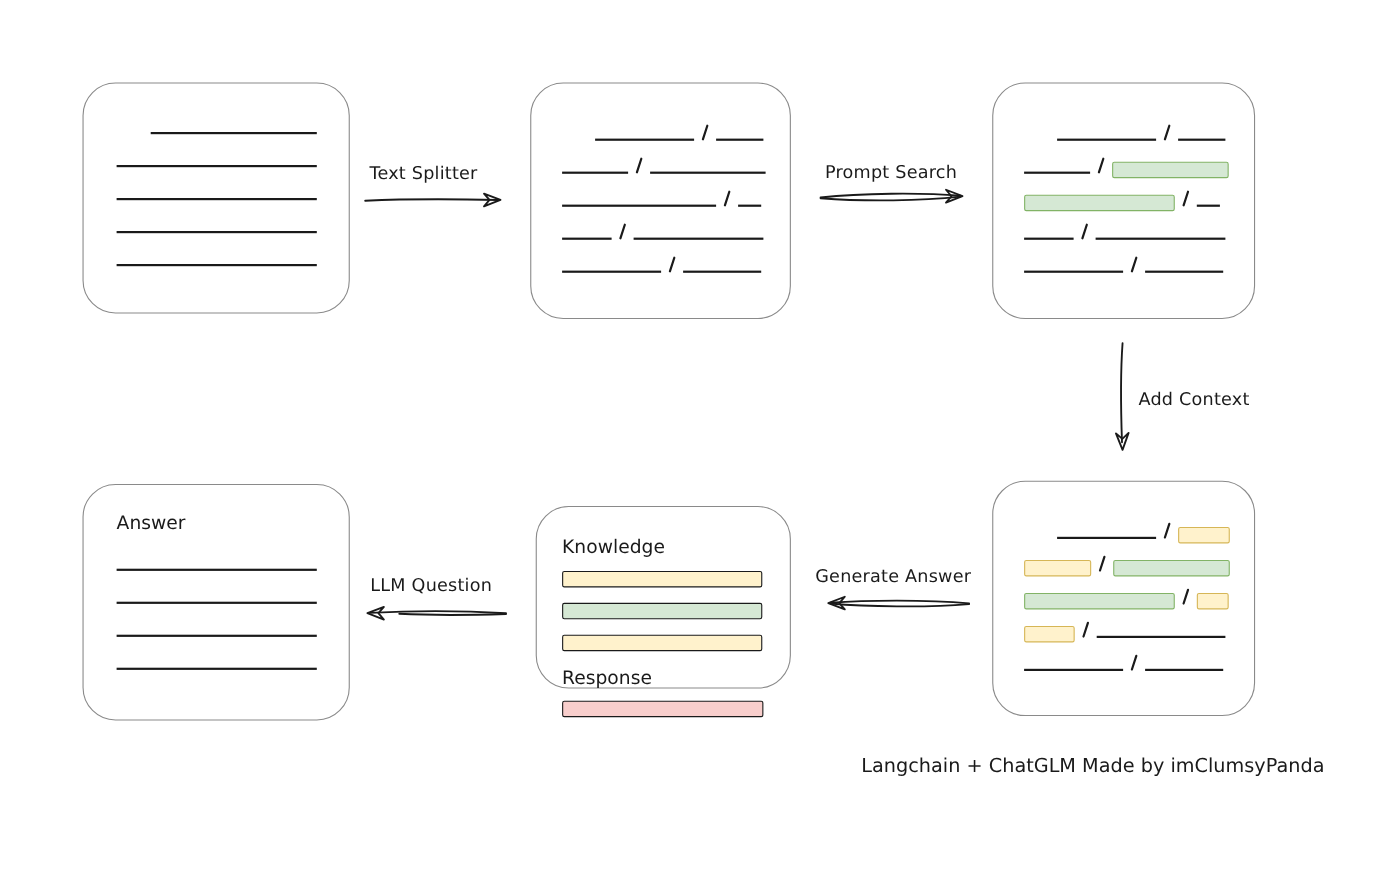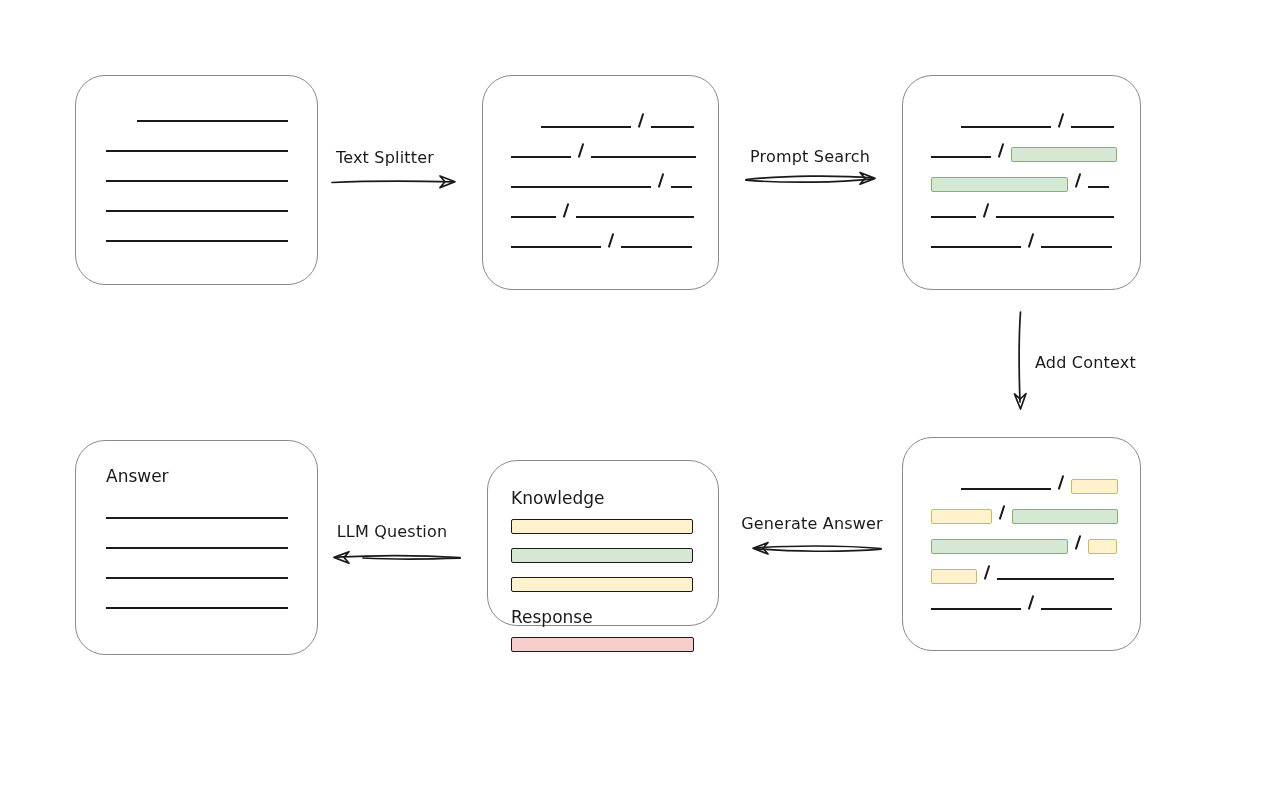--- a/index.html
+++ b/index.html
@@ -196,14 +196,15 @@
     <path d="M26 4.5 L11 10.3 L26 16 L21 10.3 Z"></path>
   </svg>
 
   <div class="lbl lbl-center" style="left:328px;top:522px;width:128px;">LLM Question</div>
   <svg style="left:323px;top:547px;" width="140" height="22" viewBox="0 0 140 22">
     <path d="M137 10.5 C 95 8, 45 8.5, 13 10.2"></path>
     <path d="M137 11.2 C 95 12.5, 60 12, 40 11"></path>
     <path d="M26 4.7 L11 10.4 L26 16.2 L21 10.4 Z"></path>
   </svg>
 
+  <div class="caption" style="left:783px;top:687px;">Langchain + ChatGLM Made by imClumsyPanda</div>
 
 </div>
 
 </body></html>

